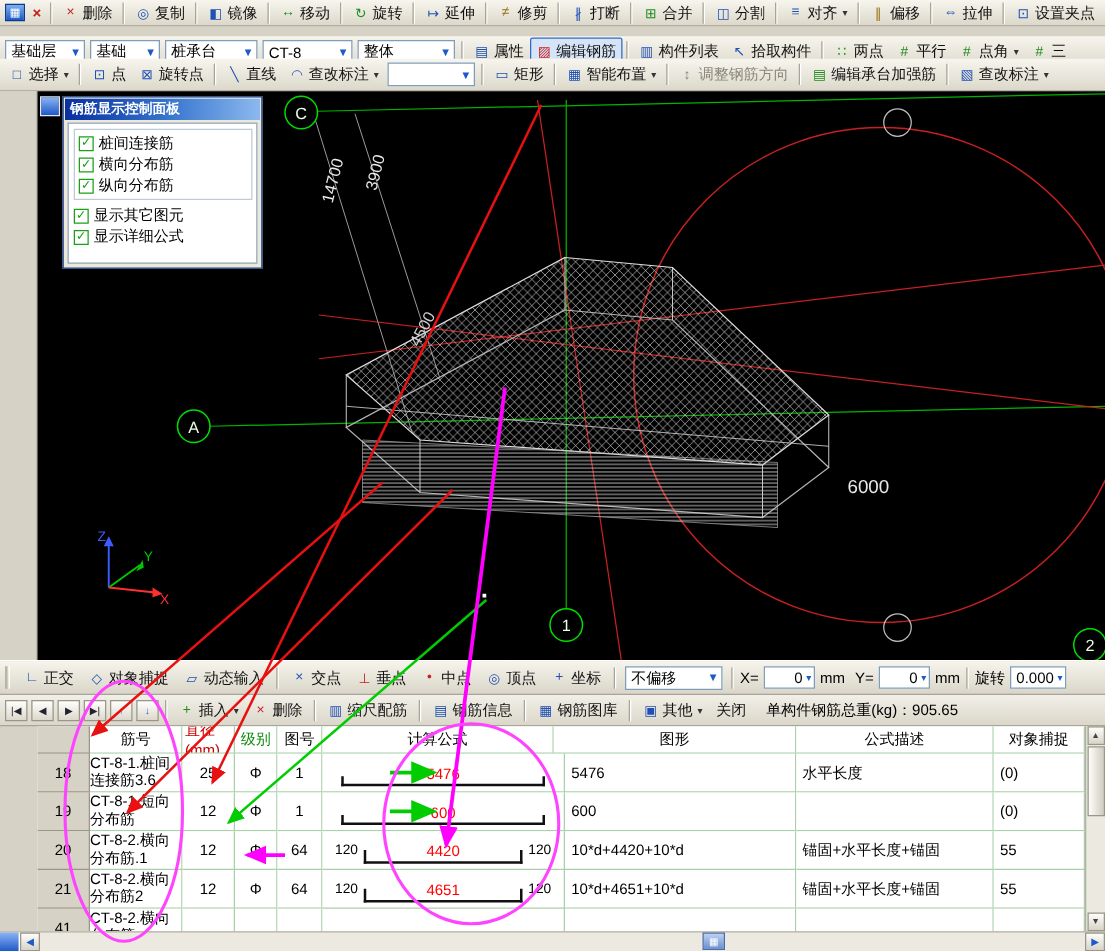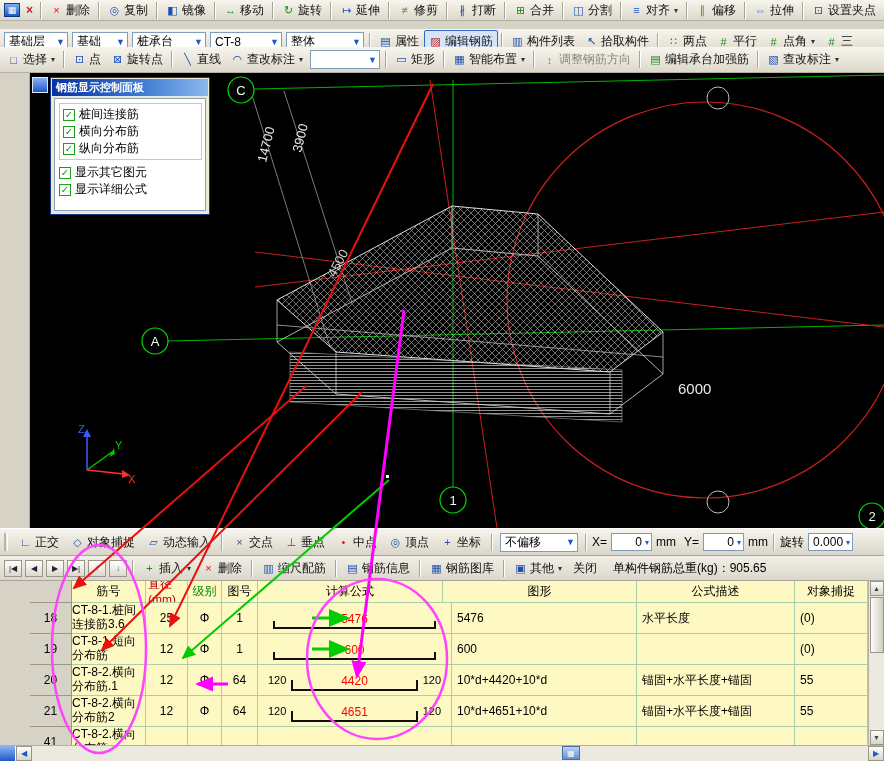--- a/index.html
+++ b/index.html
@@ -46,21 +46,21 @@
 
   
   .ttb{position:absolute;left:0;top:556px;width:884px;height:25px;background:linear-gradient(#f1efe7,#dbd7ca);border-bottom:1px solid #a8a49a;display:flex;align-items:center;padding:0 3px;gap:1px;white-space:nowrap}
   .navbtn{min-width:18px;height:17px;border:1px solid #9a968a;background:linear-gradient(#fffffc,#dcd8cc);font-size:8px;color:#223;display:inline-flex;align-items:center;justify-content:center;margin:0 1px;padding:0 2px;flex:none}
   .total{margin-left:10px;color:#000}
 
   
   .tablewrap{position:absolute;left:30px;top:581px;width:838px;height:164px;background:#d9f7d9;overflow:hidden}
   .trow{display:flex;height:31px}
   .trow.hdr{height:22px}
-  .cell{border-right:1px solid #aacfaa;border-bottom:1px solid #aacfaa;background:#fef9c3;display:flex;align-items:center;justify-content:center;overflow:hidden;padding:0 2px;flex:none}
+  .cell{border-right:1px solid #aacfaa;border-bottom:1px solid #aacfaa;background:#ffffff;display:flex;align-items:center;justify-content:center;overflow:hidden;padding:0 2px;flex:none}
   .rn{width:42px;background:#d6d2c6;border-right:1px solid #9a968a;border-bottom:1px solid #9a968a}
   .cw1{width:74px}.cw2{width:42px}.cw3{width:34px}.cw4{width:36px}.cw5{width:194px}.cw6{width:185px}.cw7{width:158px}.cw8{width:73px}
   .name{justify-content:flex-start;text-align:left;word-break:break-all;line-height:1.15;padding:1px 0}
   .lft{justify-content:flex-start;padding-left:5px}
   .hdr-red{color:#c80000}.hdr-green{color:#0a8a0a}
   .shape{position:relative;justify-content:flex-start;gap:3px;padding:0 10px}
   .sll,.slr{font-size:11px;flex:none}
   .sline{flex:1;height:15px;border-bottom:2px solid #101010;position:relative;margin:6px 2px 0 2px}
   .sline::before,.sline::after{content:"";position:absolute;bottom:-2px;width:2px;height:8px;background:#101010}
   .sline::before{left:0}.sline::after{right:0}

